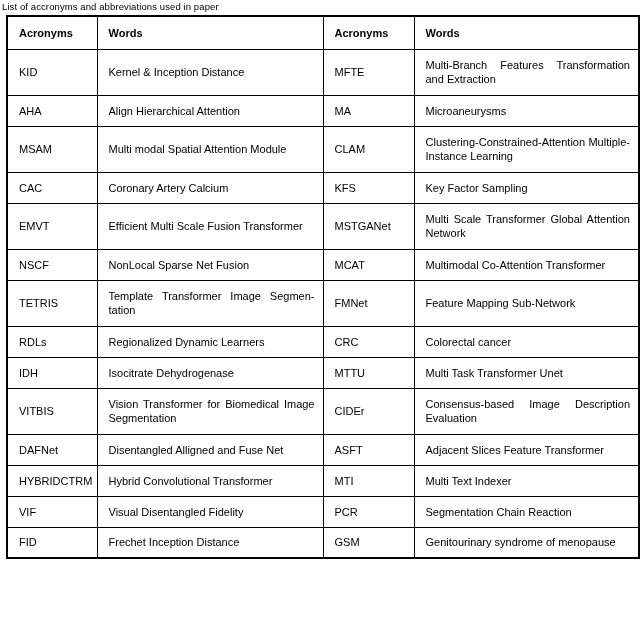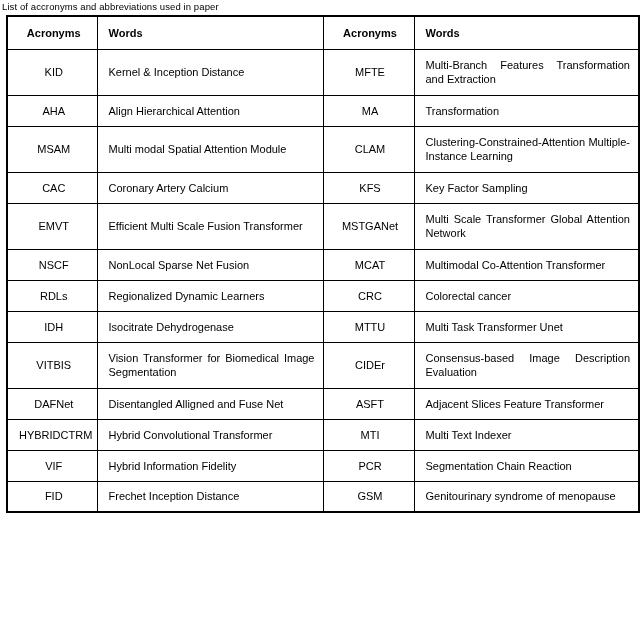--- a/index.html
+++ b/index.html
@@ -31,21 +31,21 @@
     line-height: 14px;
     vertical-align: middle;
     padding: 2px 8px 2px 11px;
     overflow: hidden;
   }
   table.acro tr { height: 31px; }
   table.acro tr.tall { height: 46px; }
   table.acro tr.hdr { height: 33px; }
   table.acro tr.hdr td { font-weight: 700; }
   td.words { text-align: justify; text-justify: inter-word; }
-  td.acro-cell { white-space: nowrap; padding-right: 2px; text-align: center; }
+  td.acro-cell { white-space: nowrap; padding-right: 2px; }
 </style>
 </head>
 <body>
 
 <div class="caption">List of accronyms and abbreviations used in paper</div>
 
 <table class="acro">
   <colgroup>
     <col style="width:90px">
       <col style="width:226px">
@@ -62,21 +62,21 @@
   <tr class="tall">
     <td class="acro-cell">KID</td>
     <td class="words">Kernel &amp; Inception Distance</td>
     <td class="acro-cell">MFTE</td>
     <td class="words">Multi-Branch Features Transformation and Extraction</td>
   </tr>
   <tr>
     <td class="acro-cell">AHA</td>
     <td class="words">Align Hierarchical Attention</td>
     <td class="acro-cell">MA</td>
-    <td class="words">Transformation</td>
+    <td class="words">Microaneurysms</td>
   </tr>
   <tr class="tall">
     <td class="acro-cell">MSAM</td>
     <td class="words">Multi modal Spatial Attention Module</td>
     <td class="acro-cell">CLAM</td>
     <td class="words">Clustering-Constrained-Attention Multiple-Instance Learning</td>
   </tr>
   <tr>
     <td class="acro-cell">CAC</td>
     <td class="words">Coronary Artery Calcium</td>
@@ -87,20 +87,26 @@
     <td class="acro-cell">EMVT</td>
     <td class="words">Efficient Multi Scale Fusion Trans­former</td>
     <td class="acro-cell">MSTGANet</td>
     <td class="words">Multi Scale Transformer Global Atten­tion Network</td>
   </tr>
   <tr>
     <td class="acro-cell">NSCF</td>
     <td class="words">NonLocal Sparse Net Fusion</td>
     <td class="acro-cell">MCAT</td>
     <td class="words">Multimodal Co-Attention Transformer</td>
+  </tr>
+  <tr class="tall">
+    <td class="acro-cell">TETRIS</td>
+    <td class="words">Template Transformer Image Segmen­tation</td>
+    <td class="acro-cell">FMNet</td>
+    <td class="words">Feature Mapping Sub-Network</td>
   </tr>
   <tr>
     <td class="acro-cell">RDLs</td>
     <td class="words">Regionalized Dynamic Learners</td>
     <td class="acro-cell">CRC</td>
     <td class="words">Colorectal cancer</td>
   </tr>
   <tr>
     <td class="acro-cell">IDH</td>
     <td class="words">Isocitrate Dehydrogenase</td>
@@ -120,21 +126,21 @@
     <td class="words">Adjacent Slices Feature Transformer</td>
   </tr>
   <tr>
     <td class="acro-cell">HYBRIDCTRM</td>
     <td class="words">Hybrid Convolutional Transformer</td>
     <td class="acro-cell">MTI</td>
     <td class="words">Multi Text Indexer</td>
   </tr>
   <tr>
     <td class="acro-cell">VIF</td>
-    <td class="words">Hybrid Information Fidelity</td>
+    <td class="words">Visual Disentangled Fidelity</td>
     <td class="acro-cell">PCR</td>
     <td class="words">Segmentation Chain Reaction</td>
   </tr>
   <tr>
     <td class="acro-cell">FID</td>
     <td class="words">Frechet Inception Distance</td>
     <td class="acro-cell">GSM</td>
     <td class="words">Genitourinary syndrome of menopause</td>
   </tr>
 </tbody>

